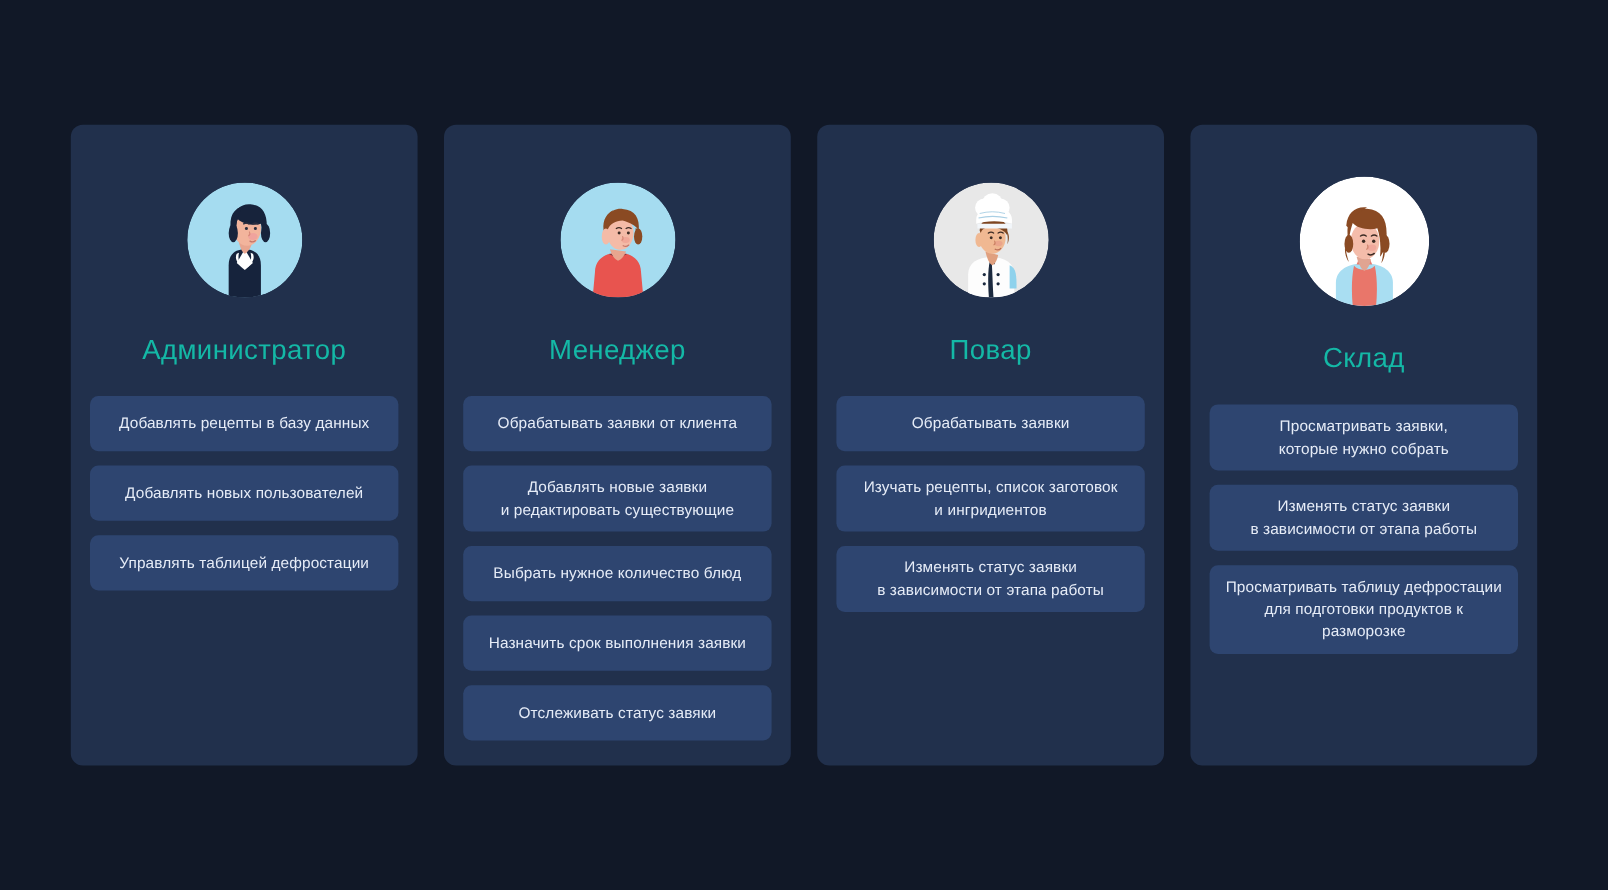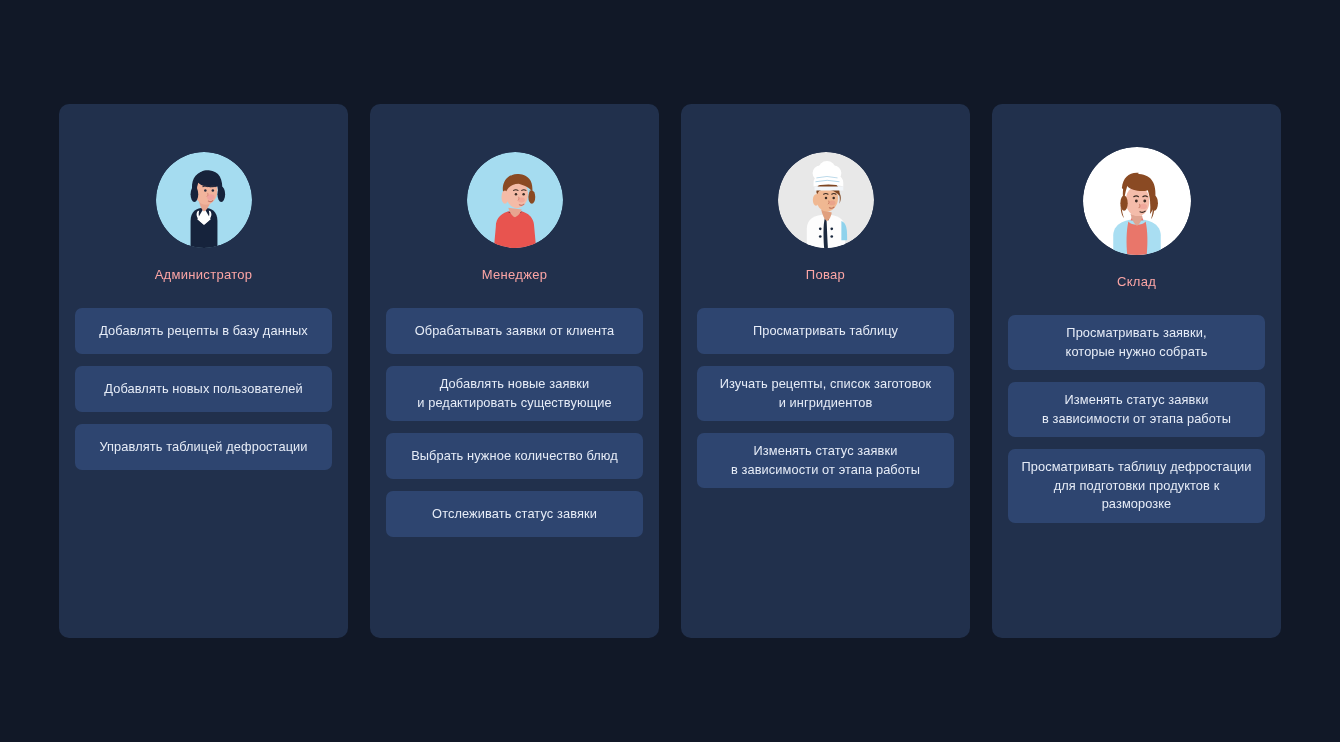--- a/index.html
+++ b/index.html
@@ -50,25 +50,25 @@
 
   .avatar.avatar-lg {
     width: 108px;
     height: 108px;
     margin-top: 43px;
   }
 
   .avatar svg { display: block; width: 100%; height: 100%; }
 
   .role-title {
-    margin-top: 20px;
-    font-size: 13px;
+    margin-top: 32px;
+    font-size: 23px;
     font-weight: 400;
     letter-spacing: 0.3px;
-    color: #fca5a5;
+    color: #14b8a6;
     text-align: center;
     line-height: 1;
   }
 
   .perm-list {
     width: 100%;
     margin-top: 27px;
     display: flex;
     flex-direction: column;
     gap: 12px;
@@ -157,20 +157,21 @@
           <path d="M54.5 55 q2.6 1.4 4.8 -0.6" stroke="#c4766a" stroke-width="1.1" fill="none" stroke-linecap="round"></path>
         </g>
       </svg>
     </div>
     <div class="role-title">Менеджер</div>
     <div class="perm-list">
       <button class="perm-item">Обрабатывать заявки от клиента</button>
       <button class="perm-item">Добавлять новые заявки
 и редактировать существующие</button>
       <button class="perm-item">Выбрать нужное количество блюд</button>
+      <button class="perm-item">Назначить срок выполнения заявки</button>
       <button class="perm-item">Отслеживать статус завяки</button>
     </div>
   </div>
 
   <div class="role-card">
     <div class="avatar">
       <svg viewBox="0 0 100 100">
         <circle cx="50" cy="50" r="50" fill="#e8e8e8"></circle>
         <g>
           <path d="M30 80 C30 70 38 65 50 65 C62 65 70 70 70 80 L70 100 L30 100 Z" fill="#fdfdfd"></path>
@@ -200,21 +201,21 @@
           <path d="M56 44 q2.2 -1.5 4.4 0" stroke="#3b2b24" stroke-width="1.1" fill="none" stroke-linecap="round"></path>
           <circle cx="50" cy="48" r="1.3" fill="#3b2b24"></circle>
           <circle cx="58" cy="48" r="1.3" fill="#3b2b24"></circle>
           <path d="M53 51 q1 2.4 -0.6 3.2" stroke="#cb8163" stroke-width="1" fill="none" stroke-linecap="round"></path>
           <path d="M53.5 58 q2.6 1.4 4.8 -0.6" stroke="#bb6f58" stroke-width="1.1" fill="none" stroke-linecap="round"></path>
         </g>
       </svg>
     </div>
     <div class="role-title">Повар</div>
     <div class="perm-list">
-      <button class="perm-item">Просматривать таблицу</button>
+      <button class="perm-item">Обрабатывать заявки</button>
       <button class="perm-item">Изучать рецепты, список заготовок
 и ингридиентов</button>
       <button class="perm-item">Изменять статус заявки
 в зависимости от этапа работы</button>
     </div>
   </div>
 
   <div class="role-card">
     <div class="avatar avatar-lg">
       <svg viewBox="0 0 100 100">

